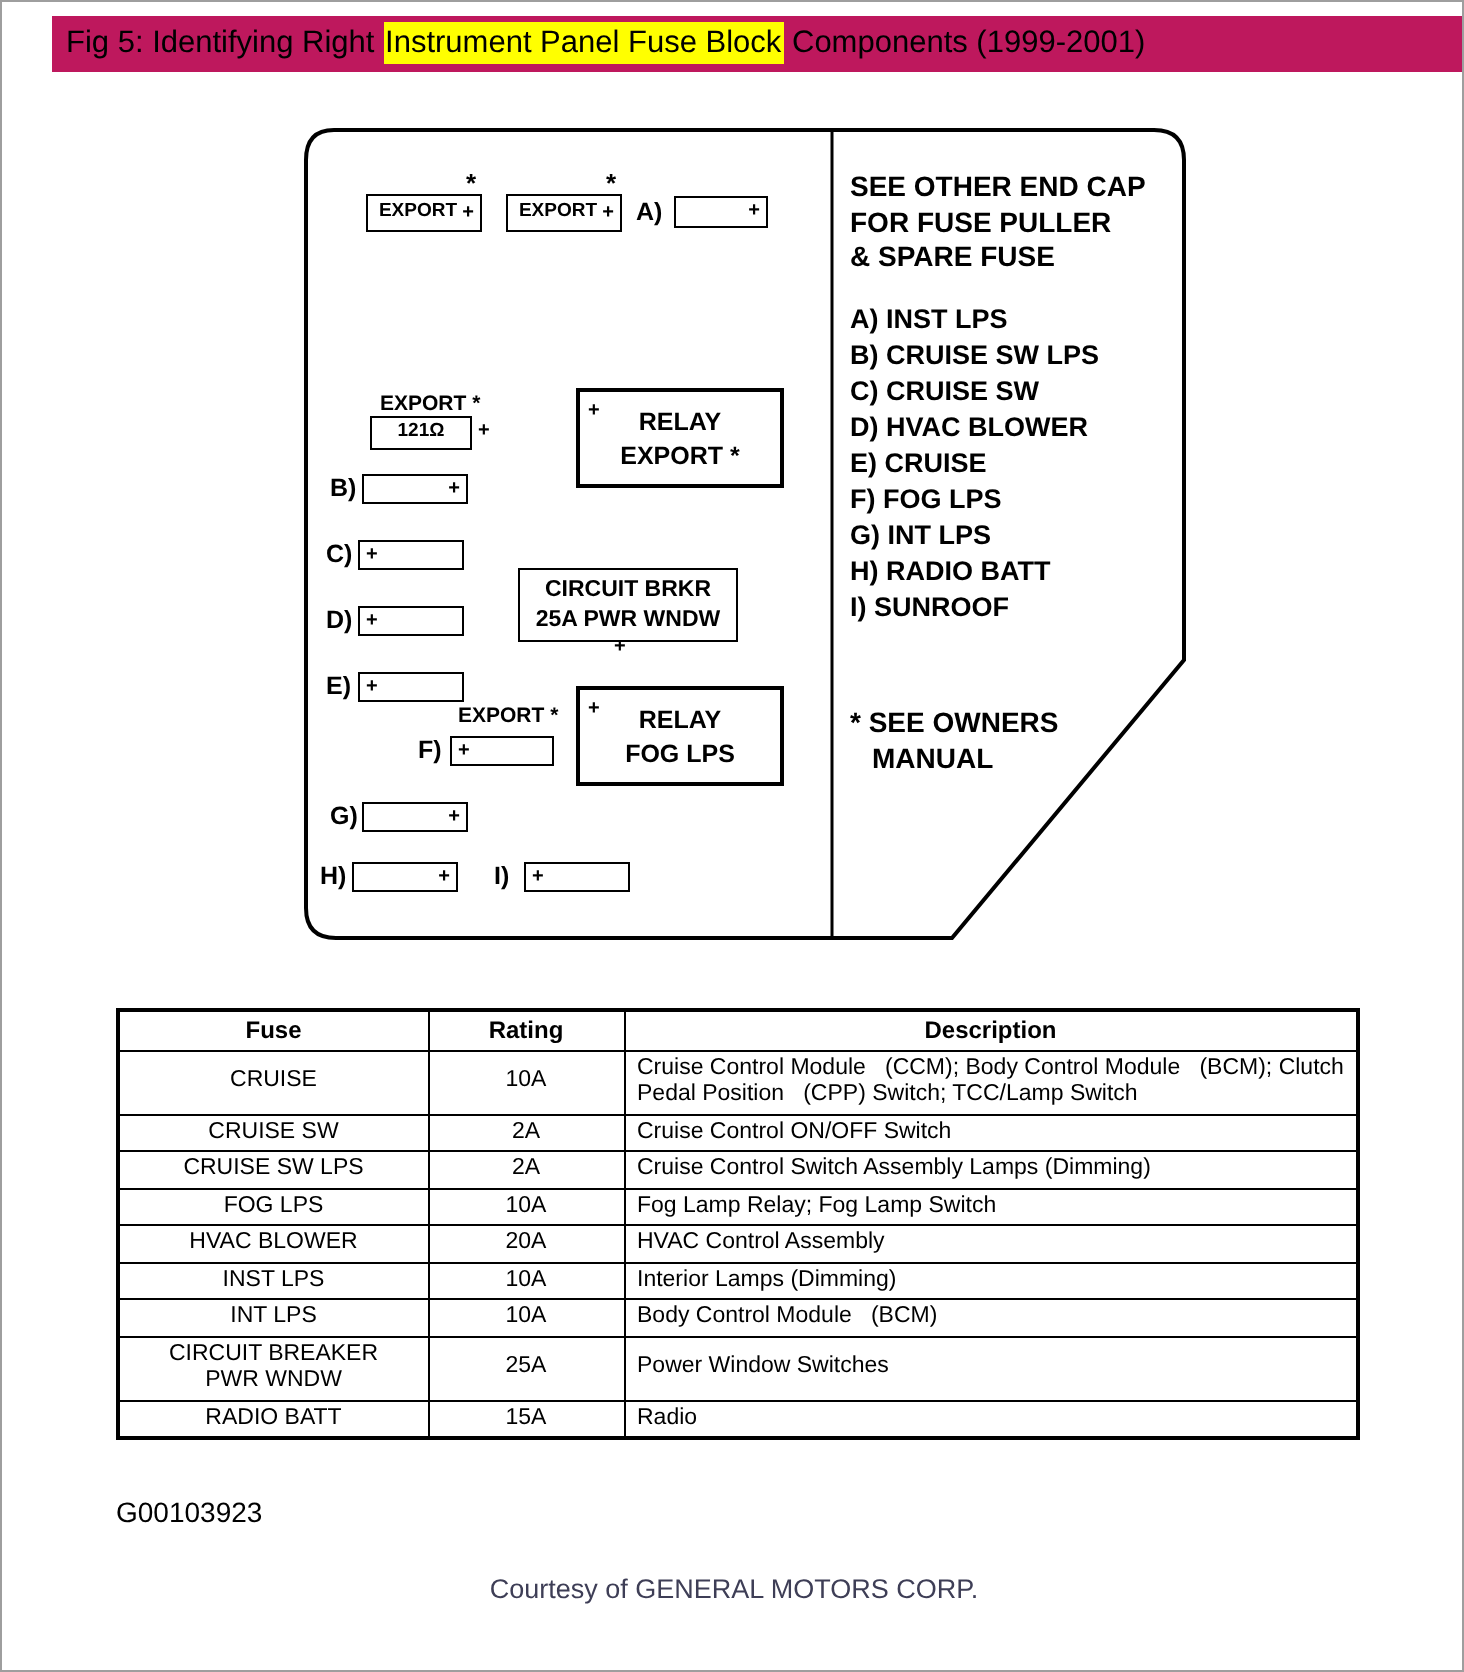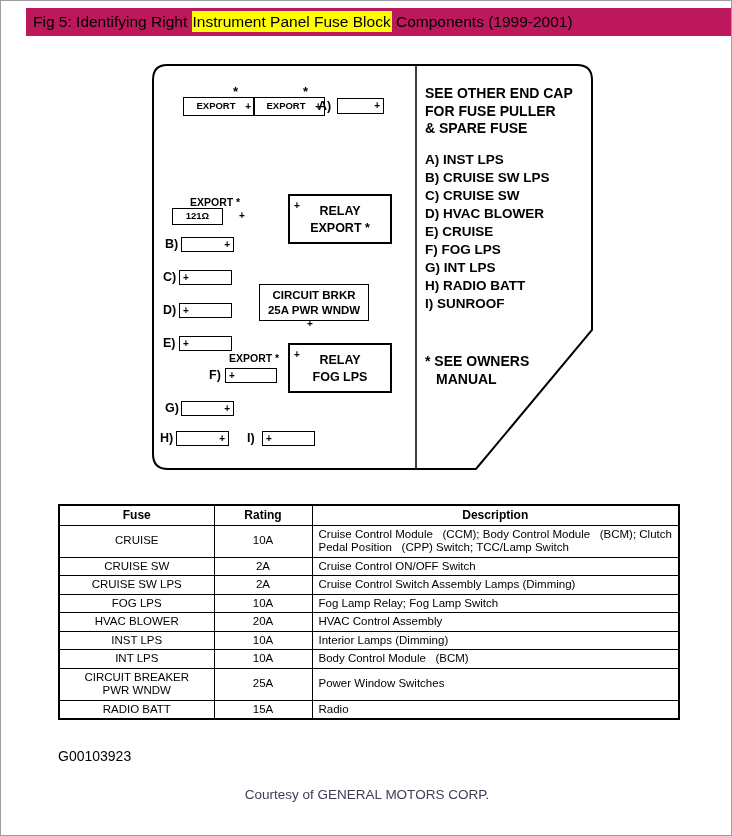--- a/index.html
+++ b/index.html
@@ -14,28 +14,28 @@
 
   
   .diagram { position:absolute; left:0; top:0; width:732px; height:500px; }
   .outline { position:absolute; left:149px; top:62px; }
 
   .fbox { position:absolute; border:1.5px solid #000; background:#fff; width:53px; height:15px; }
   .plus { position:absolute; top:50%; transform:translateY(-50%); font-size:10px; font-weight:700; line-height:10px; }
   .plus-l { left:3px; } .plus-r { right:3px; }
   .plus-free { position:absolute; font-size:10px; font-weight:700; }
 
-  .ebox { position:absolute; width:72px; height:19px; border:1.5px solid #000; text-align:center;
+  .ebox { position:absolute; width:58px; height:19px; border:1.5px solid #000; text-align:center;
           font-size:9.5px; font-weight:700; line-height:16px; }
   .ebox .etext { padding-right:6px; }
   .star { position:absolute; font-size:13px; font-weight:700; }
   .dlabel { position:absolute; font-size:12.5px; font-weight:700; }
   .small-label { position:absolute; font-size:10.5px; font-weight:700; }
 
-  .r121 { position:absolute; left:171px; top:207px; width:51px; height:17px; border:1.5px solid #000;
+  .r121 { position:absolute; left:184px; top:207px; width:51px; height:17px; border:1.5px solid #000;
           text-align:center; font-size:9.5px; font-weight:700; line-height:14px; }
 
   .relay-box { position:absolute; width:104px; height:50px; border:2px solid #000; text-align:center;
                font-size:12.5px; font-weight:700; padding-top:7px; line-height:17px; background:#fff; }
   .relay-box .corner-plus { position:absolute; left:4px; top:1px; font-size:10px; font-weight:700; }
 
   .cb-box { position:absolute; left:258px; top:283px; width:110px; height:37px; border:1.5px solid #000;
             text-align:center; font-size:11.5px; font-weight:700; padding-top:3px; line-height:15px; background:#fff; }
 
   .note-endcap { position:absolute; left:424px; top:84px; font-size:14px; font-weight:700; line-height:17.5px; }

